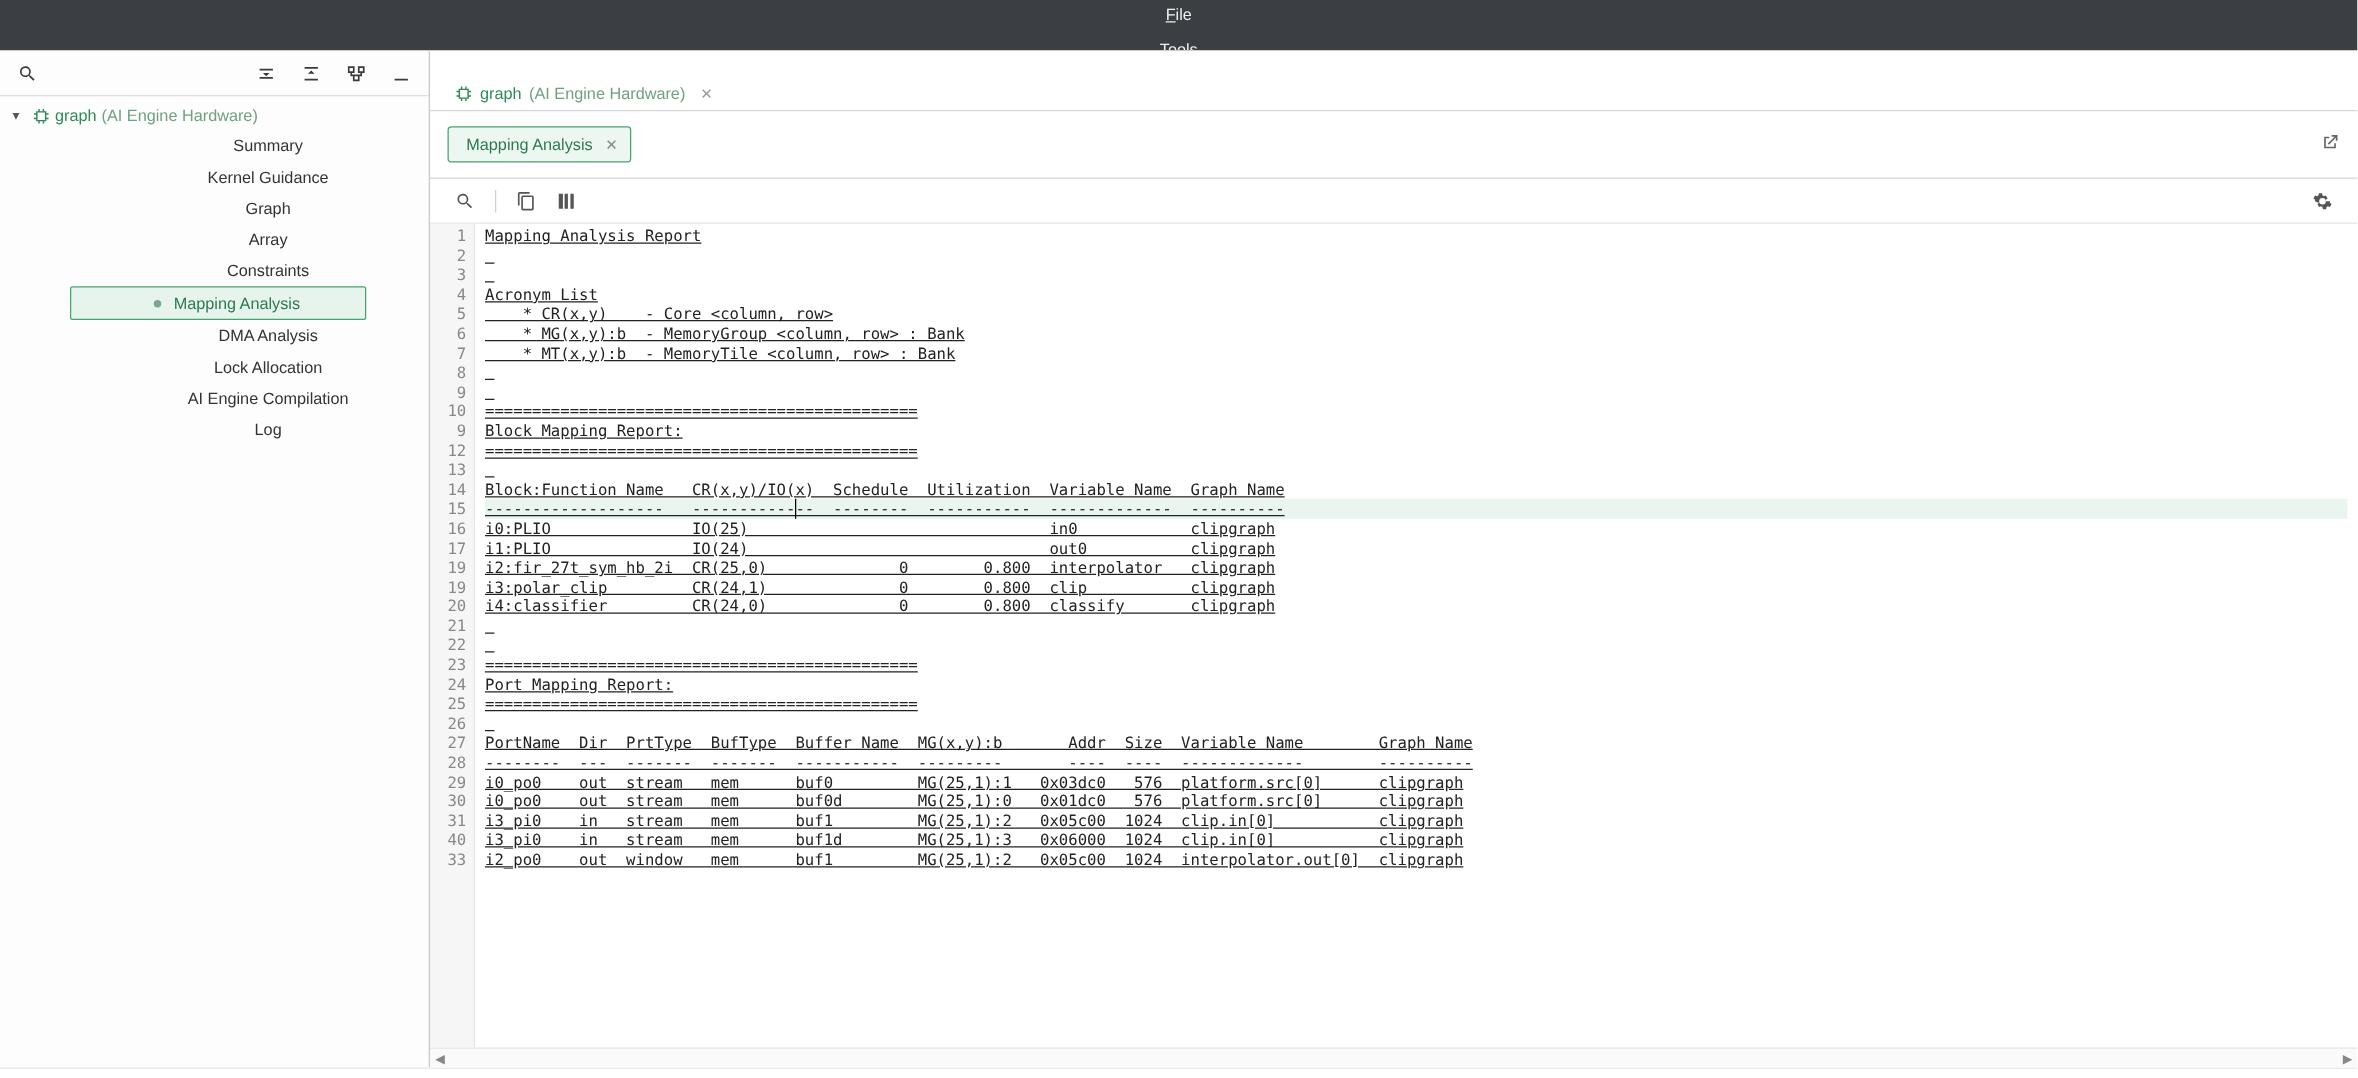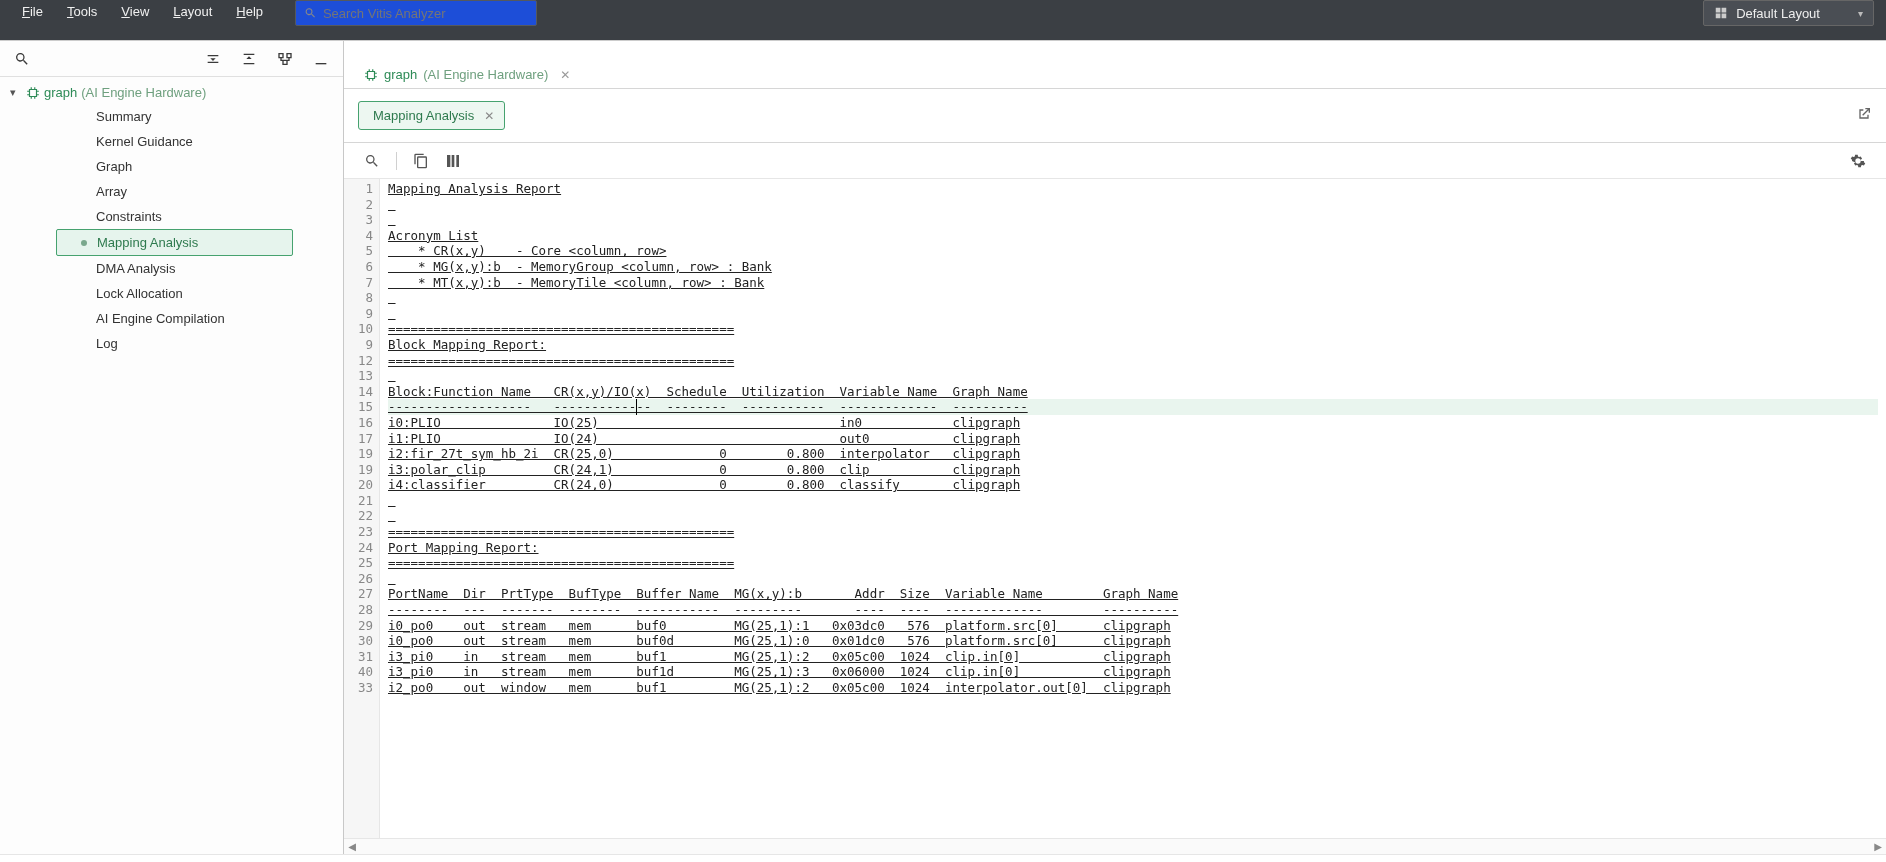--- a/index.html
+++ b/index.html
@@ -4,23 +4,25 @@
 <style>
   * { box-sizing: border-box; margin: 0; padding: 0; }
   html, body { width: 100%; height: 100%; font-family: "Segoe UI", sans-serif; font-size: 13px; background: #ffffff; color: #333; }
   body { display: flex; flex-direction: column; }
 
   
   .menubar {
     height: 40px;
     background: #3b3f44;
     display: flex;
-    padding: 0 12px;
+    align-items: center;
+    padding: 0 0;
     gap: 4px;
     color: #f0f0f0;
+    flex-direction: column;
   }
   .menubar .menu-item {
     padding: 4px 10px;
     cursor: pointer;
     border-bottom: 1px solid transparent;
   }
   .menubar .menu-item span { text-decoration: underline; text-decoration-color: #f0f0f0; }
   .menubar .spacer-small { width: 6px; }
   .search-wrap {
     display: flex;
@@ -100,20 +102,21 @@
   .tree-root svg { width:14px; height:14px; fill:#2e8b57; }
   .tree-root .sub { color:#6fa07f; font-weight:400; }
   .tree-children { padding-left: 56px; }
   .tree-item {
     padding: 5px 10px 5px 24px;
     cursor:pointer;
     display:flex;
     align-items:center;
     gap:10px;
     color:#333;
+    justify-content:center;
   }
   .tree-item.selected {
     background:#e6f4ed;
     border:1px solid #46a26f;
     border-radius:2px;
     color:#2e7a4e;
     margin-right:50px;
   }
   .tree-item .dot {
     width:6px;height:6px;border-radius:50%;background:#7aa88d;

